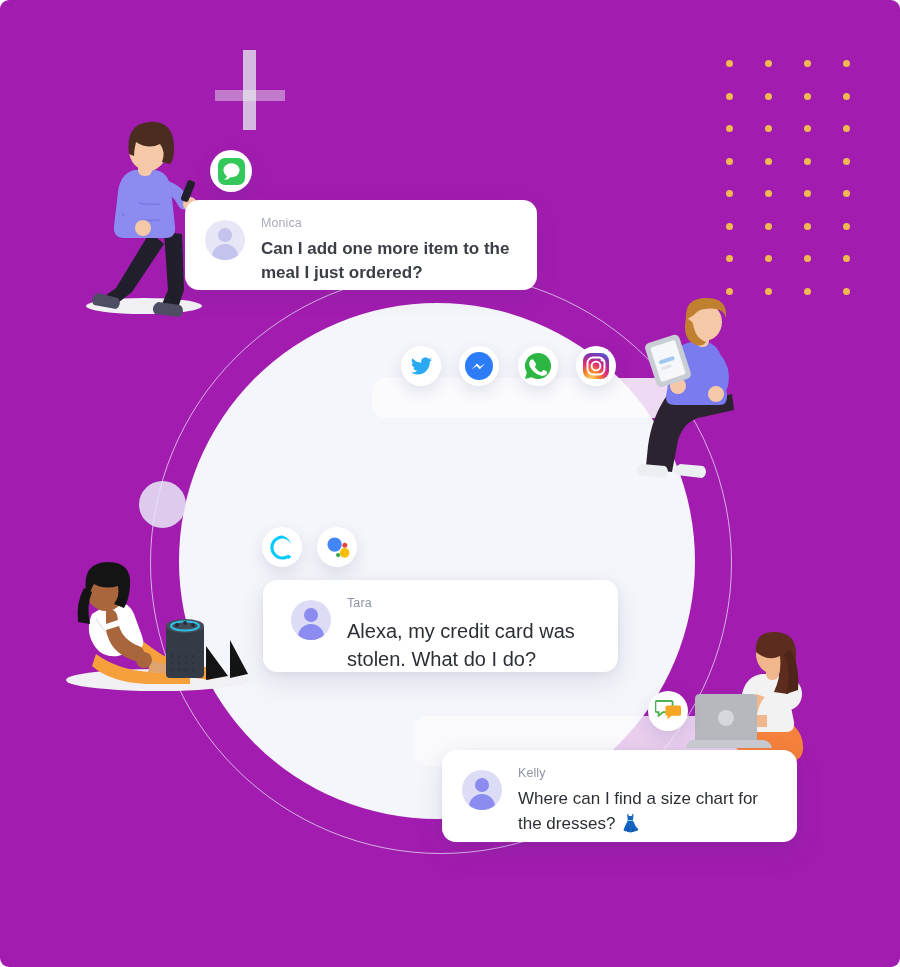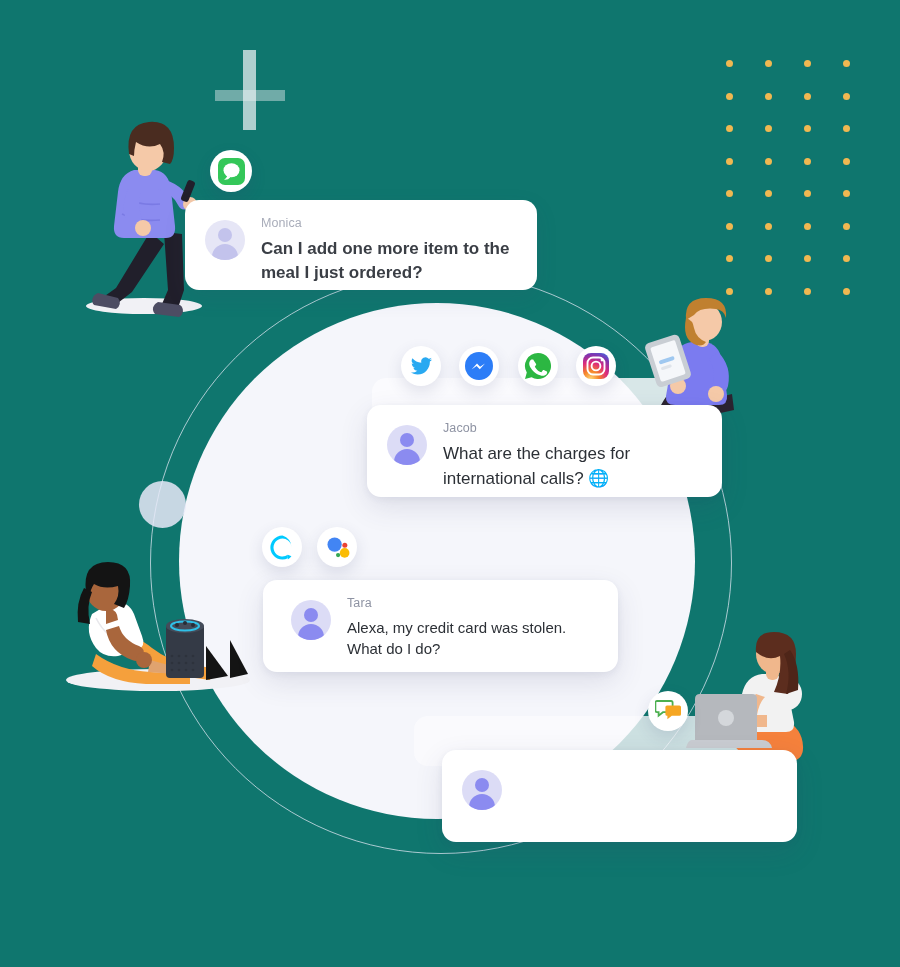--- a/index.html
+++ b/index.html
@@ -2,21 +2,21 @@
 <html><head>
 <meta charset="utf-8">
 <style>
   html,body{margin:0;padding:0;}
   body{
     width:900px;height:967px;
     background:#ffffff;
     font-family:"Liberation Sans","DejaVu Sans",sans-serif;
     overflow:hidden;
   }
-  #stage{position:relative;width:900px;height:967px;overflow:hidden;background:#0f766e;}
+  #stage{position:relative;width:900px;height:967px;overflow:hidden;background:#a21caf;border-radius:9px;}
 
   
   .decor-cross{position:absolute;}
   .decor-cross .bar{position:absolute;background:#e6eef0;opacity:.75;}
 
   .dot-grid{position:absolute;display:grid;}
   .dot-grid i{display:block;width:7px;height:7px;border-radius:50%;background:#f0b851;}
 
   .big-circle{
     position:absolute;border-radius:50%;
@@ -343,45 +343,39 @@
     <div class="avatar" style="width:40px;height:40px;margin-right:16px;margin-top:3px;">
       <div class="head" style="left:13px;top:8px;width:14px;height:14px;"></div>
       <div class="body" style="left:7px;top:24px;width:26px;height:18px;border-radius:13px 13px 0 0;"></div>
     </div>
     <div class="msg-body">
       <div class="msg-name" style="font-size:12.5px;margin-bottom:7px;">Monica</div>
       <div class="msg-text" style="font-size:17px;line-height:1.42;font-weight:bold;">Can I add one more item to the meal I just ordered?</div>
     </div>
   </div>
 
-  <div class="msg-card" style="left:367px;top:405px;width:355px;height:92px;padding:17px 20px;">
-    <div class="avatar" style="width:40px;height:40px;margin-right:16px;margin-top:3px;">
-      <div class="head" style="left:13px;top:8px;width:14px;height:14px;"></div>
-      <div class="body" style="left:7px;top:24px;width:26px;height:18px;border-radius:13px 13px 0 0;"></div>
-    </div>
-    <div class="msg-body">
-      <div class="msg-name" style="font-size:12.5px;margin-bottom:7px;">Jacob</div>
-      <div class="msg-text" style="font-size:17px;line-height:1.42;">
-        <span>What are the charges for international calls?</span>
-        <span class="emoji">🌐</span>
-      </div>
-    </div>
-  </div>
 
   <div class="msg-card" style="left:263px;top:580px;width:355px;height:92px;padding:17px 28px;">
     <div class="avatar" style="width:40px;height:40px;margin-right:16px;margin-top:3px;">
       <div class="head" style="left:13px;top:8px;width:14px;height:14px;"></div>
       <div class="body" style="left:7px;top:24px;width:26px;height:18px;border-radius:13px 13px 0 0;"></div>
     </div>
     <div class="msg-body">
       <div class="msg-name" style="font-size:12.5px;margin-bottom:7px;">Tara</div>
-      <div class="msg-text" style="font-size:15px;line-height:1.42;">Alexa, my credit card was stolen. What do I do?</div>
+      <div class="msg-text" style="font-size:20px;line-height:1.42;">Alexa, my credit card was stolen. What do I do?</div>
     </div>
   </div>
 
   <div class="msg-card" style="left:442px;top:750px;width:355px;height:92px;padding:17px 20px;">
     <div class="avatar" style="width:40px;height:40px;margin-right:16px;margin-top:3px;">
       <div class="head" style="left:13px;top:8px;width:14px;height:14px;"></div>
       <div class="body" style="left:7px;top:24px;width:26px;height:18px;border-radius:13px 13px 0 0;"></div>
     </div>
+    <div class="msg-body">
+      <div class="msg-name" style="font-size:12.5px;margin-bottom:7px;">Kelly</div>
+      <div class="msg-text" style="font-size:17px;line-height:1.42;">
+        <span>Where can I find a size chart for the dresses?</span>
+        <span class="emoji">👗</span>
+      </div>
+    </div>
   </div>
 
 </div>
 
 </body></html>

